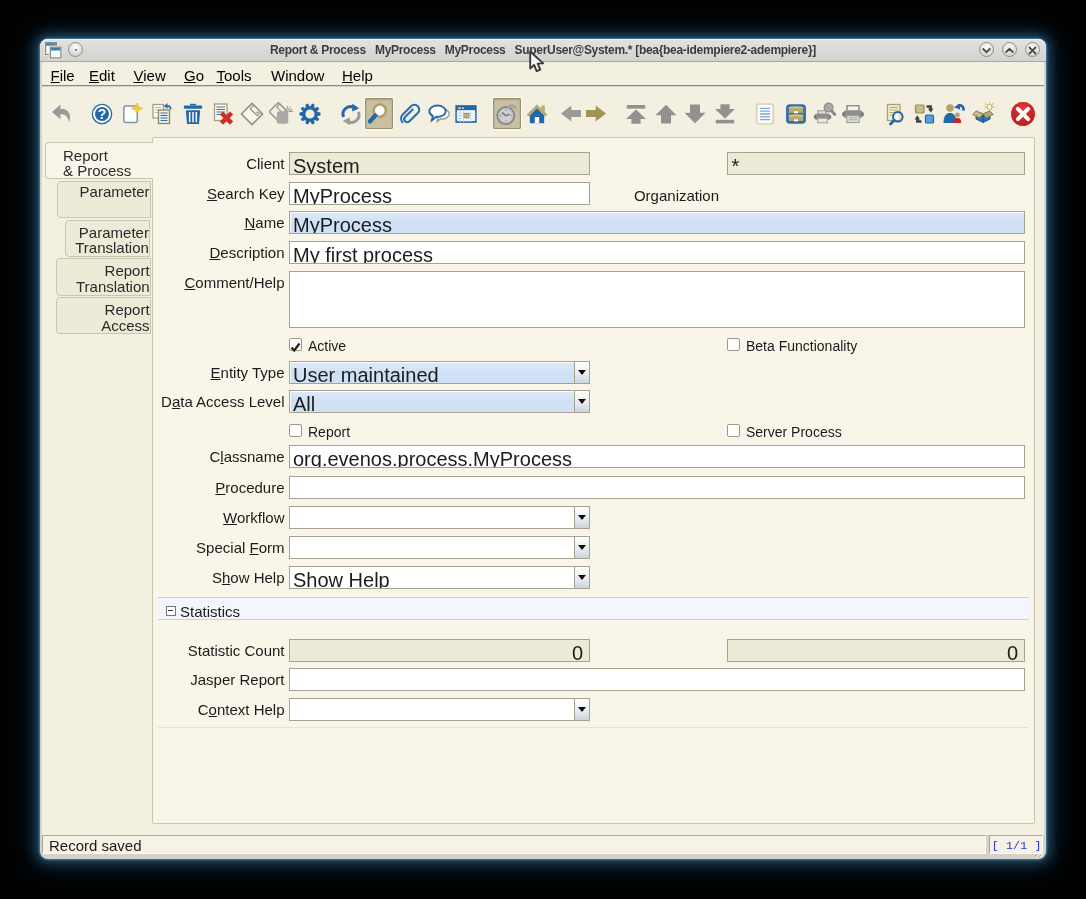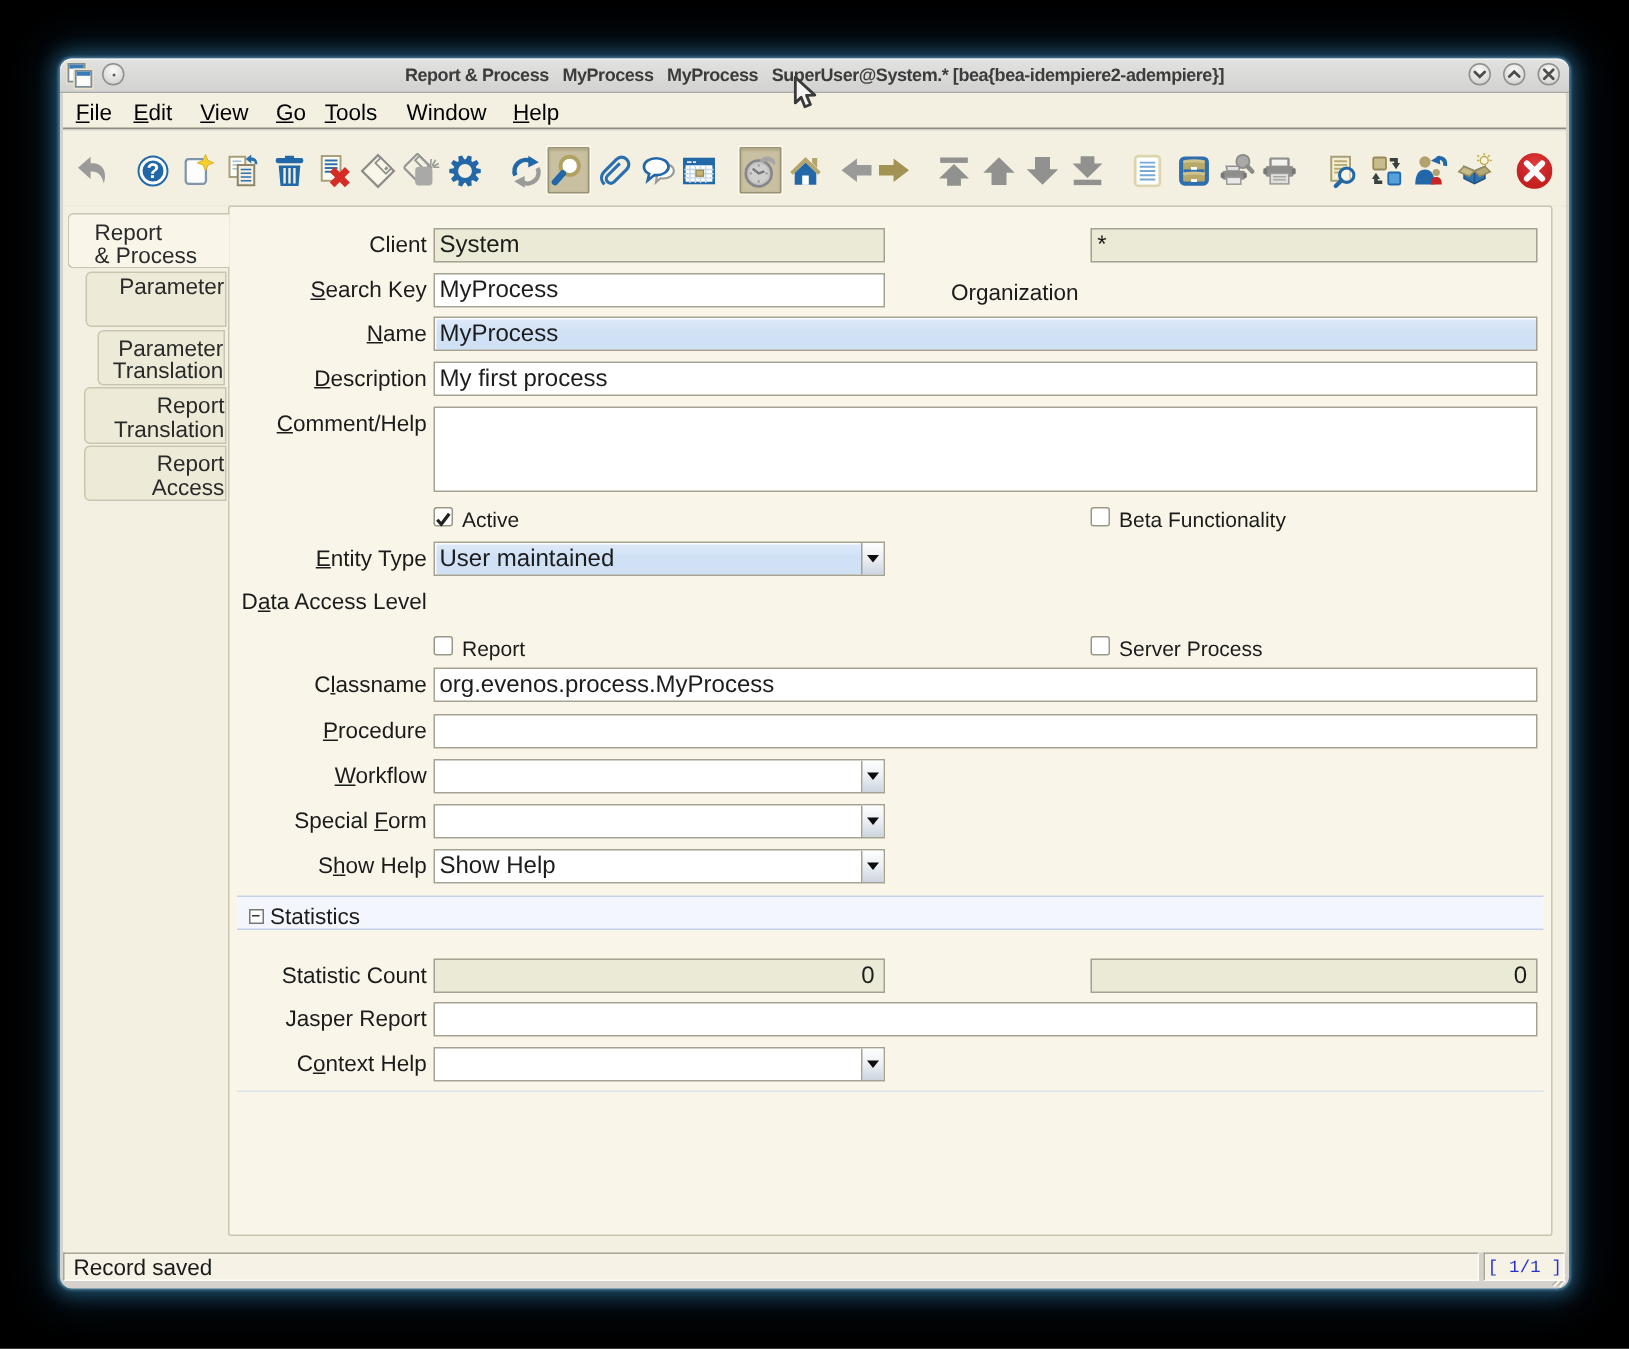--- a/index.html
+++ b/index.html
@@ -51,21 +51,21 @@
 #tab4 { left:14.2px; top:160.1px; width:94.4px; height:37.4px; }
 #statusbar { position:absolute; left:2px; top:795.7px; width:1002px; height:19px; }
 .spanel {
   position:absolute; height:19px; background:#f6f2e5;
   border:1px solid; border-color:#a9a695 #fdfcf7 #fdfcf7 #a9a695;
   font-size:15px; color:#1a1a1a;
 }
 
 .lbl { position:absolute; font-size:15px; color:#1b1b1b; text-align:right; white-space:nowrap; width:130px; left:2px; }
 .lbl2 { position:absolute; font-size:15px; color:#1b1b1b; text-align:right; white-space:nowrap; width:130px; left:436.5px;margin-top:32px; }
-.fld { position:absolute; border:1px solid #a6a292; background:#fff; font-size:16px; color:#1c1c1c;
+.fld { position:absolute; border:1px solid #a6a292; background:#fff; font-size:20px; color:#1c1c1c;
        padding:2px 6px 0 3.5px; white-space:nowrap; overflow:hidden; height:23px; }
 .ro { background:#eaead6; }
 .bl { background:linear-gradient(#dfeafa,#d0e1f5 45%); border-color:#a6a292; box-shadow:inset 1px 1px 0 rgba(255,255,255,0.85); }
 .sw { left:136px; width:301.5px; }
 .fw { left:136px; width:736.5px; }
 .ow { left:574.5px; width:298px; }
 .num { text-align:right; }
 .btn {
   position:absolute; right:0px; top:0px; bottom:0px; width:15px;
   background:linear-gradient(#fefefe,#e9edf2 55%,#ccd4dd);
@@ -323,20 +323,21 @@
             <path d="M1.5 5.5 L4.2 8.5 L9.5 1.5" stroke="#222" stroke-width="2.2" fill="none"></path>
           </svg></div>
       <div class="cblbl" style="left:155.5px; top:200px">Active</div>
       <div class="cb" style="left:574.5px; top:200.6px"></div>
       <div class="cblbl" style="left:593.5px; top:200px">Beta Functionality</div>
 
       <div class="lbl" style="top:226.4px"><u>E</u>ntity Type</div>
       <div class="fld bl sw combo" style="top:223.4px">User maintained<div class="btn"></div></div>
 
       <div class="lbl" style="top:255.8px">D<u>a</u>ta Access Level</div>
+      <div class="fld bl sw combo" style="top:252.8px">All<div class="btn"></div></div>
 
       <div class="cb" style="left:136.5px; top:286.9px"></div>
       <div class="cblbl" style="left:155.5px; top:286.3px">Report</div>
       <div class="cb" style="left:574.5px; top:286.9px"></div>
       <div class="cblbl" style="left:593.5px; top:286.3px">Server Process</div>
 
       <div class="lbl" style="top:310.4px">C<u>l</u>assname</div>
       <div class="fld fw" style="top:307.4px">org.evenos.process.MyProcess</div>
 
       <div class="lbl" style="top:341.7px"><u>P</u>rocedure</div>

